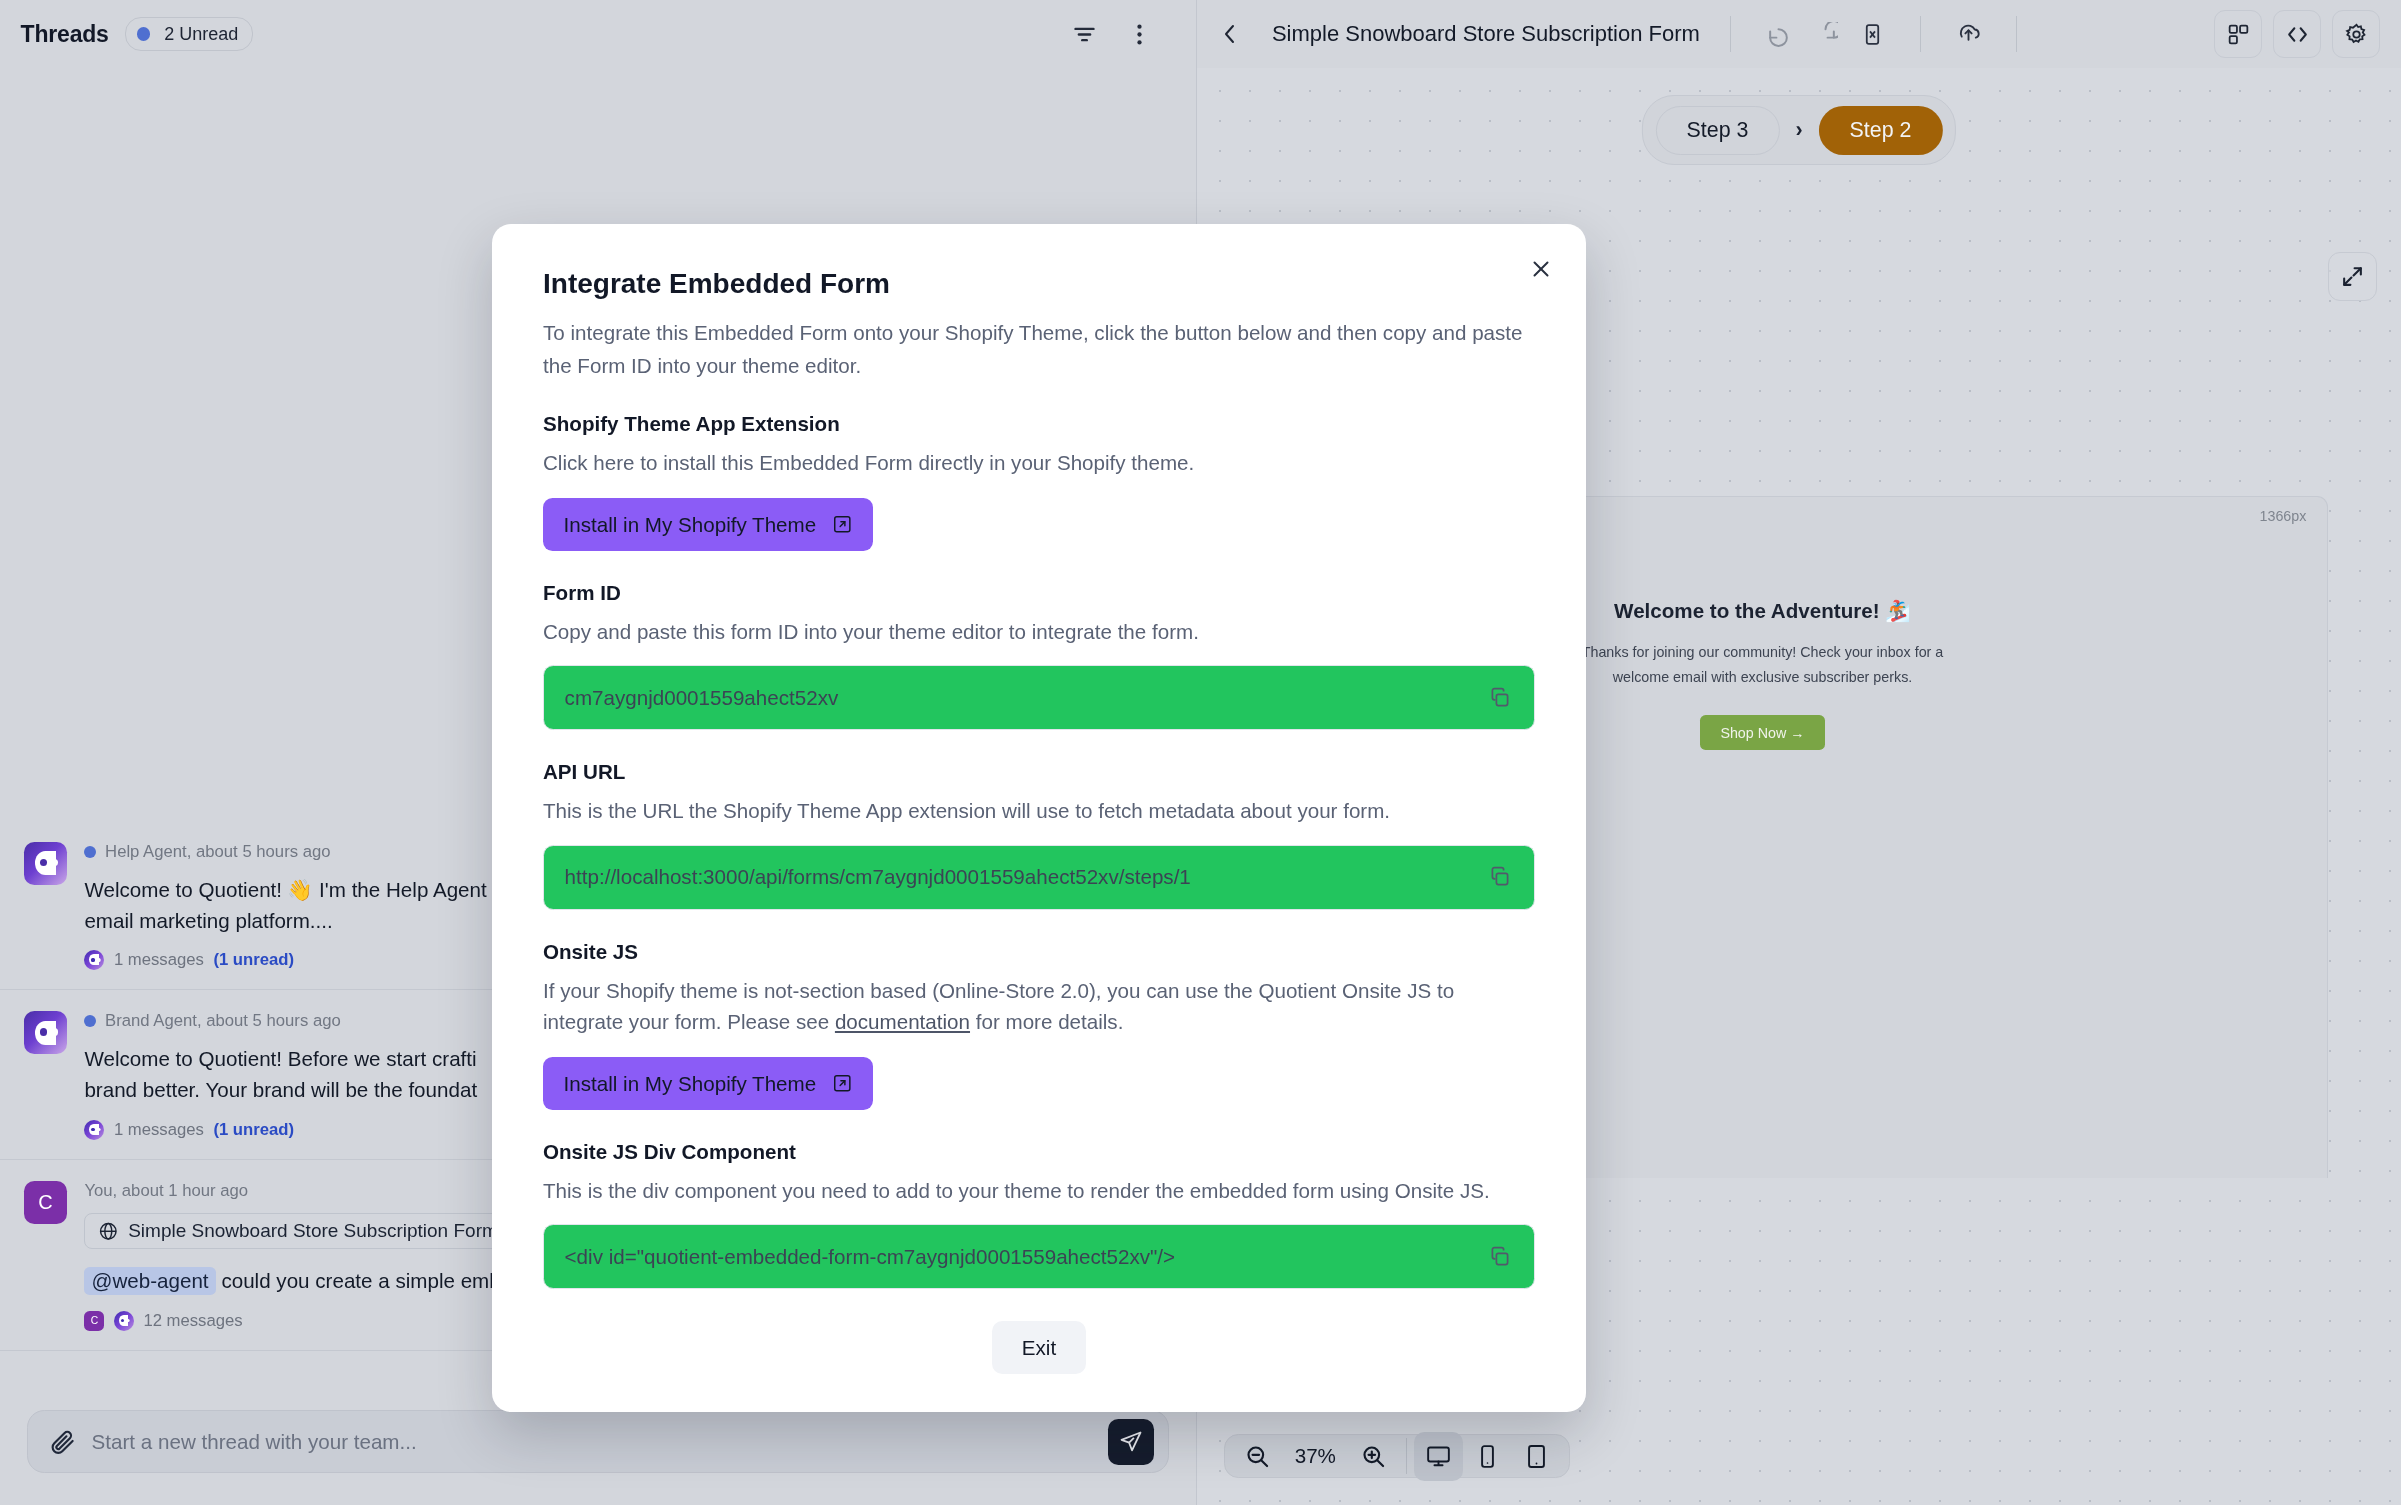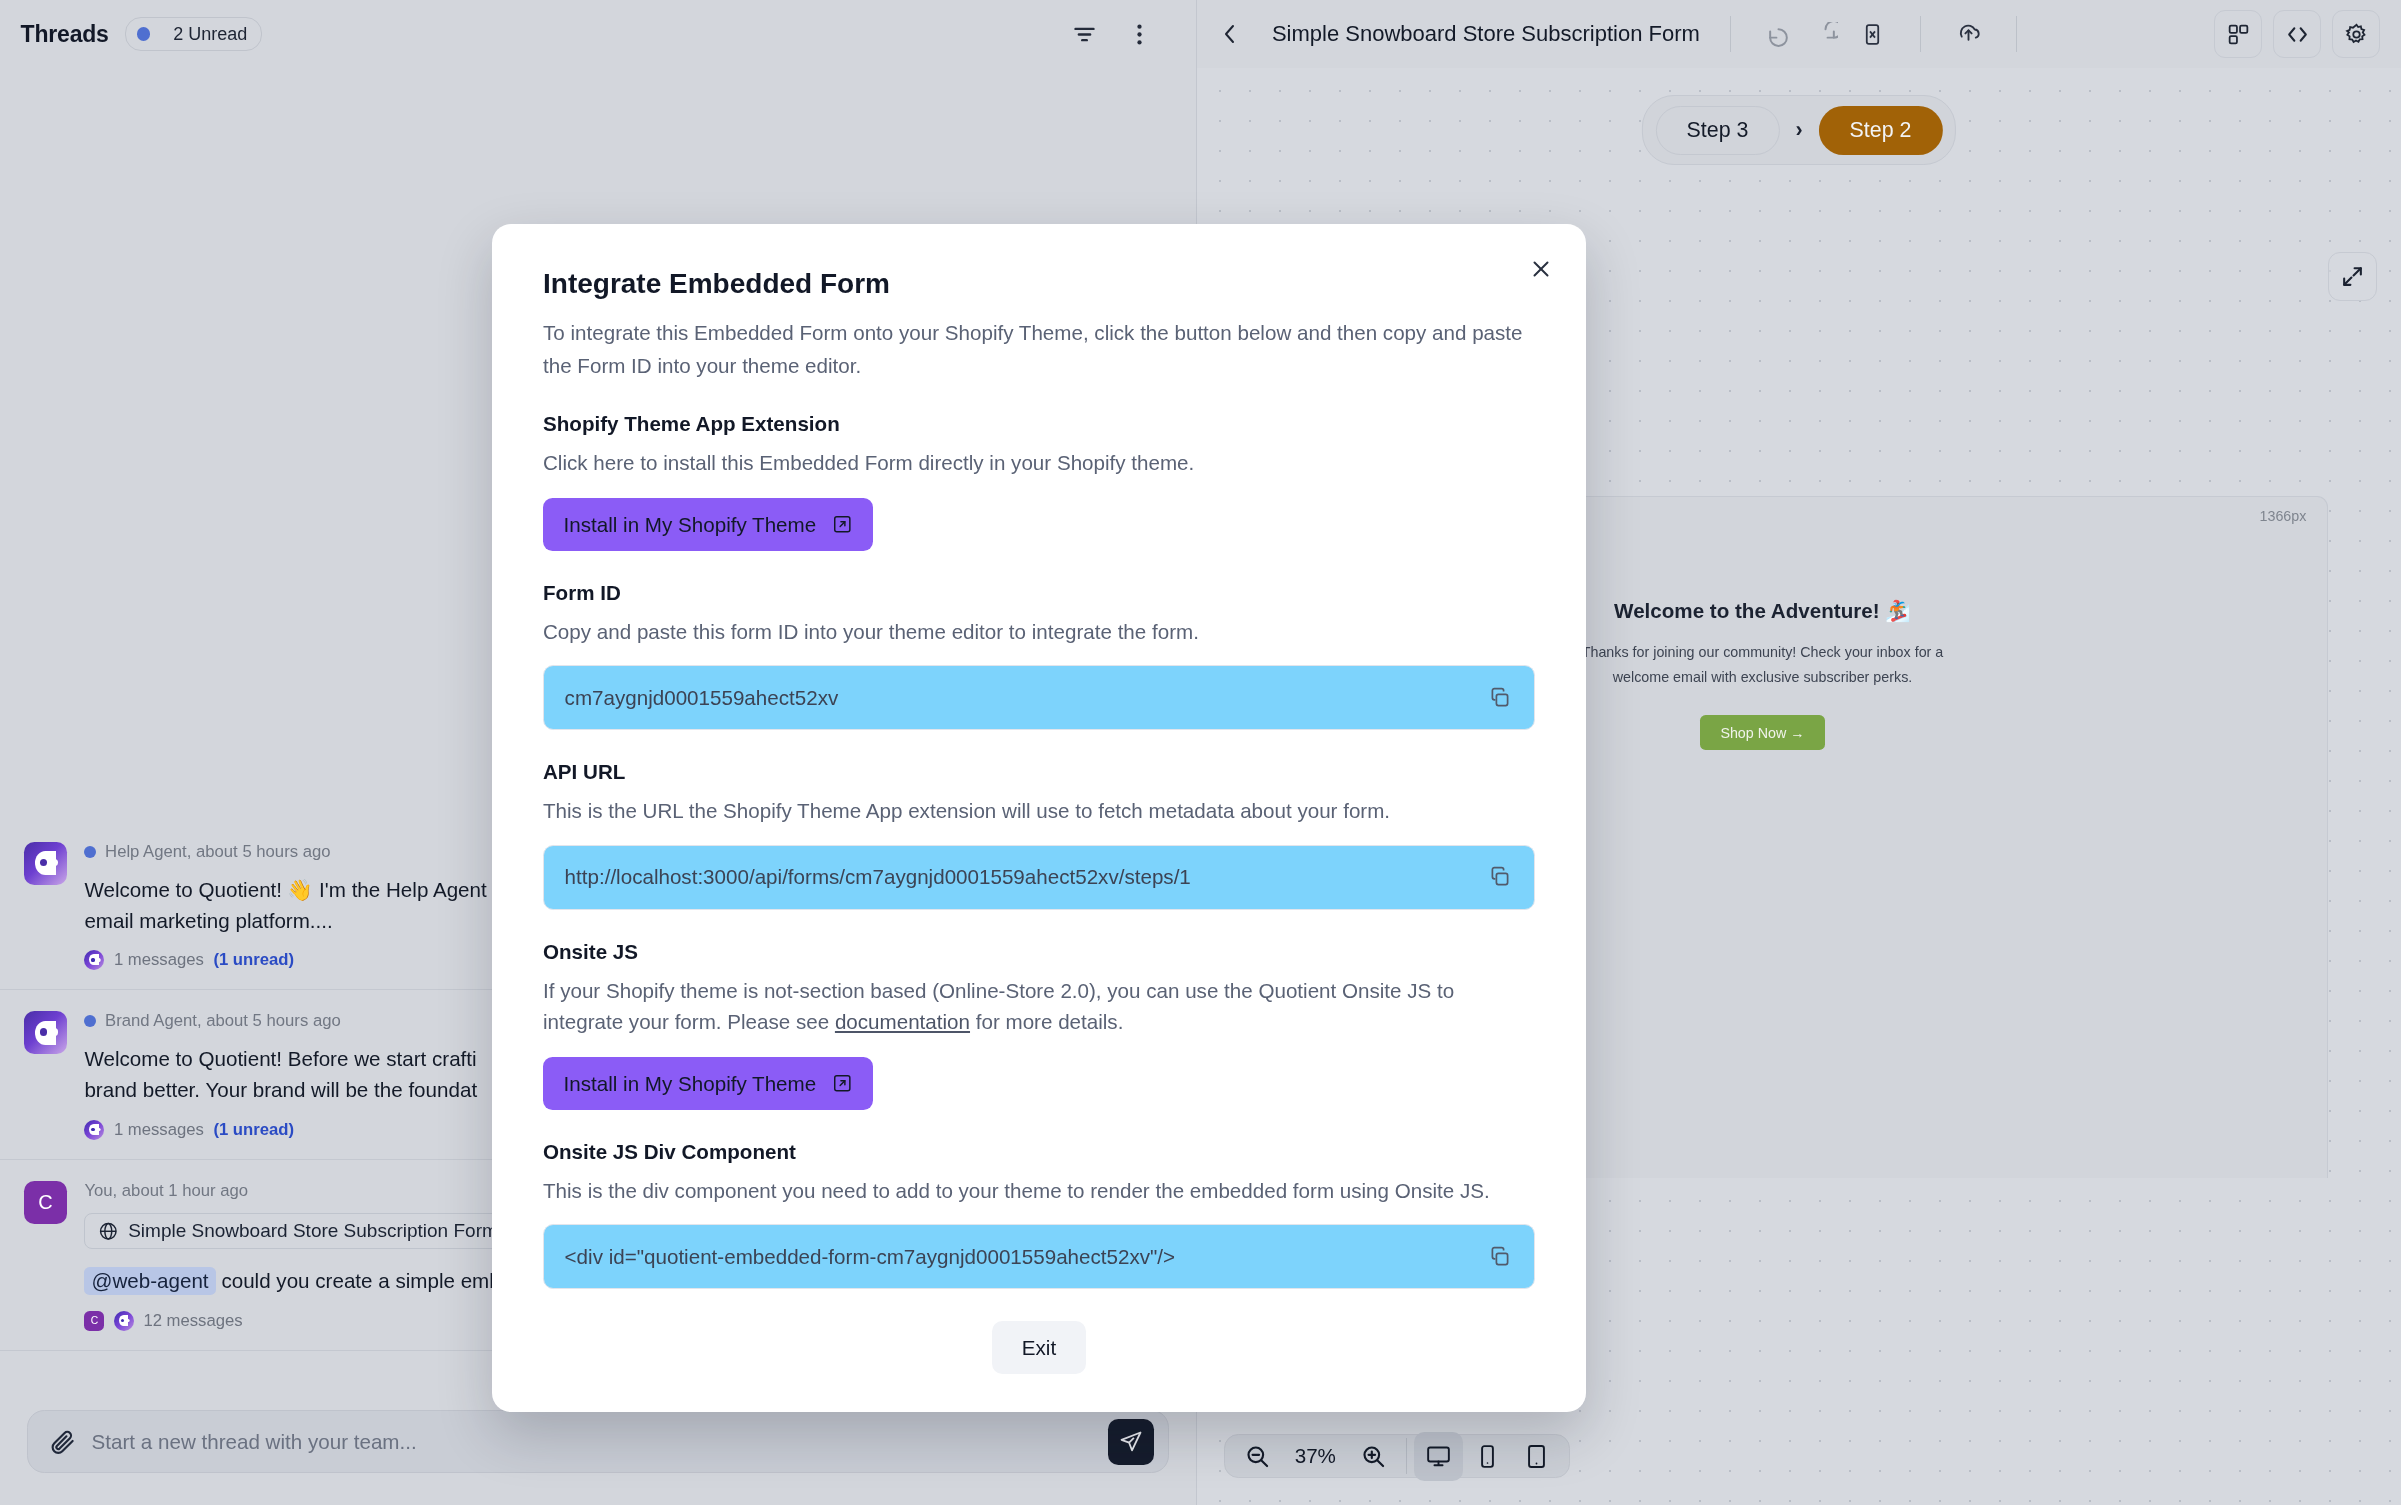--- a/index.html
+++ b/index.html
@@ -23,21 +23,21 @@
     display: flex; align-items: center;
     padding: 0 20.6px;
     position: relative;
   }
   .threads-title {
     font-size: 23px; font-weight: 700; color: #121827;
     letter-spacing: -0.2px;
   }
   .unread-pill {
     margin-left: 16px;
-    display: inline-flex; align-items: center; gap: 23px;
+    display: inline-flex; align-items: center; gap: 14px;
     border: 0.8px solid #c0c4cc;
     border-radius: 16px;
     padding: 5.6px 13.5px 5.6px 11px;
     background: transparent;
   }
   .dot-blue {
     width: 13.5px; height: 13.5px; border-radius: 50%;
     background: #4f6fd0; display: inline-block;
   }
   .unread-text { font-size: 18px; color: #1d2433; font-weight: 400; }
@@ -280,21 +280,21 @@
     background: #8b5cf6; border: none; border-radius: 9.5px;
     padding: 14.3px 20.6px; margin-top: 19px;
     font-size: 20.6px; color: #121827; font-family: inherit; cursor: pointer;
   }
   .install-btn svg { width: 20.6px; height: 20.6px; display:block; }
   .copy-field {
     margin-top: 17.4px;
     display: flex; align-items: center;
     border: 0.8px solid #e2e5ec; border-radius: 10.3px;
     height: 65px; padding: 0 19px 0 20.6px;
-    background: #7dd3fc;
+    background: #22c55e;
   }
   .copy-val {
     flex: 1; font-size: 20.6px; color: #3c4354;
     white-space: nowrap; overflow: hidden; text-overflow: ellipsis;
     border: none; outline: none; background: transparent; font-family: inherit;
   }
   .copy-btn {
     width: 30px; height: 30px; color: #515a6b; cursor: pointer;
     display: flex; align-items: center; justify-content: center;
     background: none; border: none;

